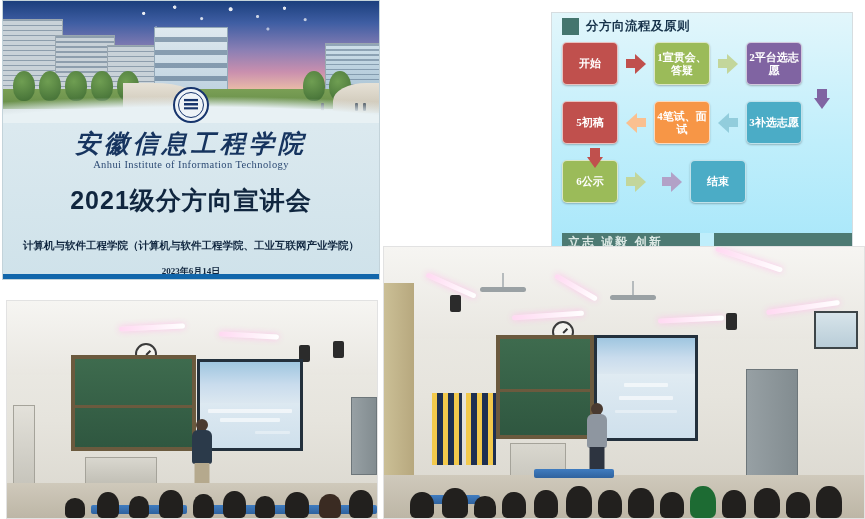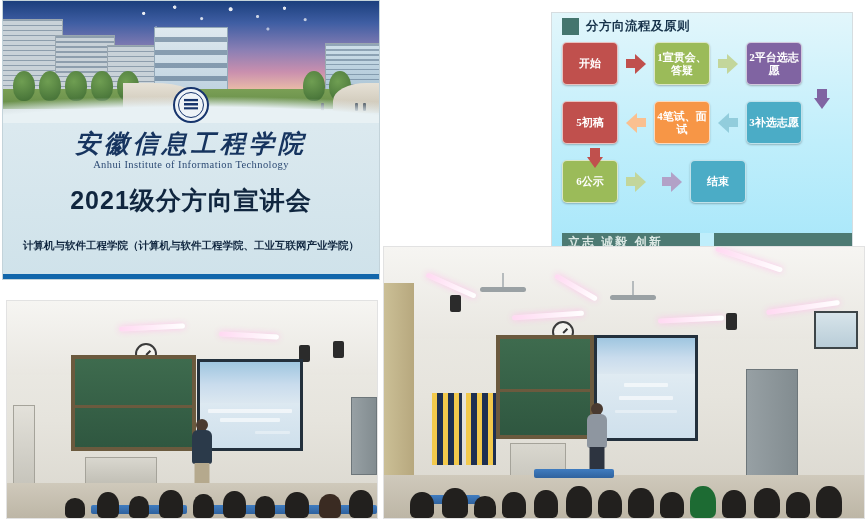--- a/index.html
+++ b/index.html
@@ -216,20 +216,21 @@
     </div>
 
     <div class="logo-wrap">
       <div class="seal"></div>
       <div class="cn-name">安徽信息工程学院</div>
       <div class="en-name">Anhui Institute of Information  Technology</div>
     </div>
 
     <div class="main-title">2021级分方向宣讲会</div>
     <div class="sub-title">计算机与软件工程学院（计算机与软件工程学院、工业互联网产业学院）</div>
+    <div class="date-line">2023年6月14日</div>
 
     <div class="blue-bar"></div>
   </div>
 
   <div class="flow-slide">
 
     <div class="flow-head">
       <div class="head-sq"></div>
       <div class="head-txt">分方向流程及原则</div>
     </div>

